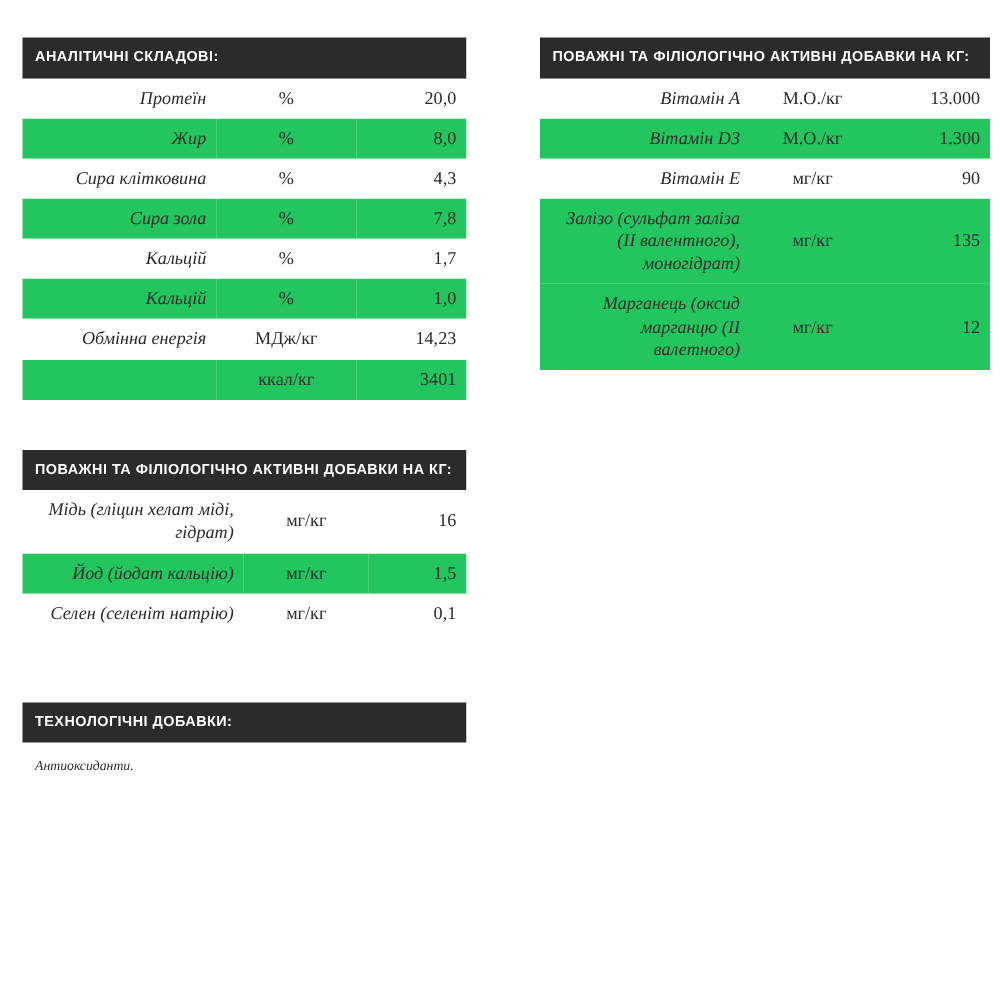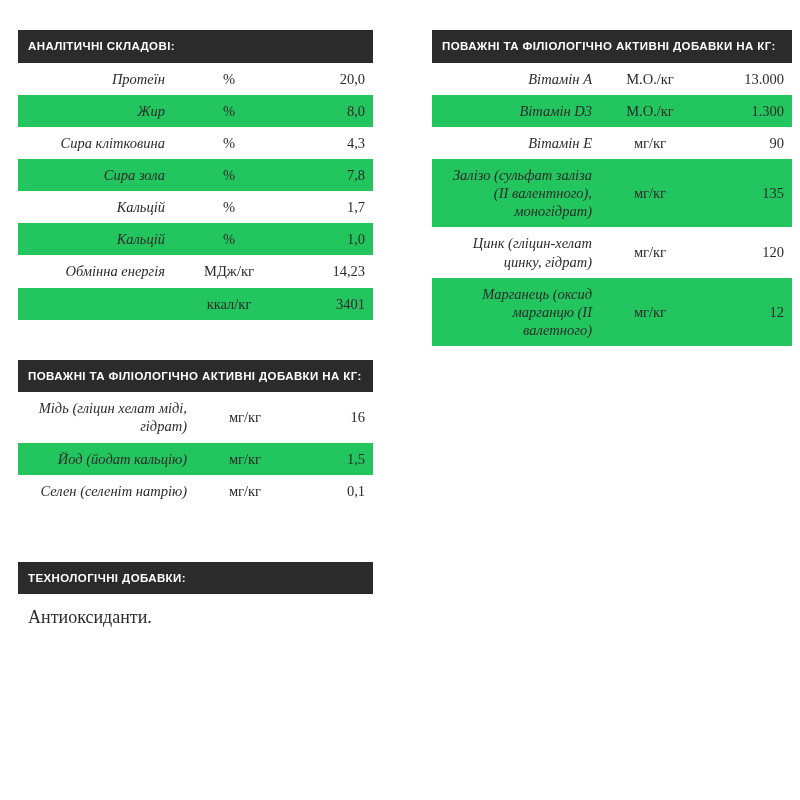--- a/index.html
+++ b/index.html
@@ -75,23 +75,24 @@
     width: 84px;
     white-space: nowrap;
   }
   td.c-val {
     text-align: right;
     width: 72px;
     padding-right: 14px;
     white-space: nowrap;
   }
   .tech-text {
-    font-size: 18px;
+    font-size: 11px;
     padding: 12px 10px 0 10px;
     line-height: 1.3;
+    font-style: italic;
   }
   
   .t-analytic td.c-unit { width: 96px; }
   .t-analytic td.c-val  { width: 72px; }
   .t-add-left td.c-unit { width: 84px; }
   .t-add-left td.c-val  { width: 62px; }
   .t-add-right td.c-unit { width: 84px; }
   .t-add-right td.c-val  { width: 76px; }
 </style>
 </head>
@@ -198,25 +199,20 @@
           <tr class="even">
             <td class="c-name">Вітамін Е</td>
             <td class="c-unit">мг/кг</td>
             <td class="c-val">90</td>
           </tr>
           <tr class="odd">
             <td class="c-name">Залізо (сульфат заліза (II валентного), моногідрат)</td>
             <td class="c-unit">мг/кг</td>
             <td class="c-val">135</td>
           </tr>
-          <tr class="even">
-            <td class="c-name">Цинк (гліцин-хелат цинку, гідрат)</td>
-            <td class="c-unit">мг/кг</td>
-            <td class="c-val">120</td>
-          </tr>
           <tr class="odd">
             <td class="c-name">Марганець (оксид марганцю (II валетного)</td>
             <td class="c-unit">мг/кг</td>
             <td class="c-val">12</td>
           </tr>
         </tbody>
       </table>
     </div>
 
   </div>

